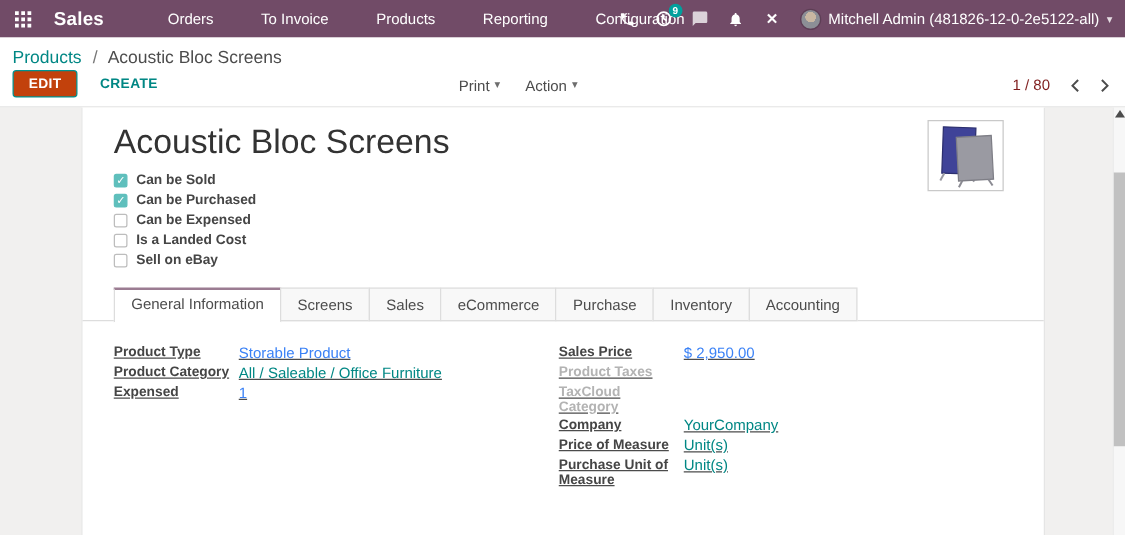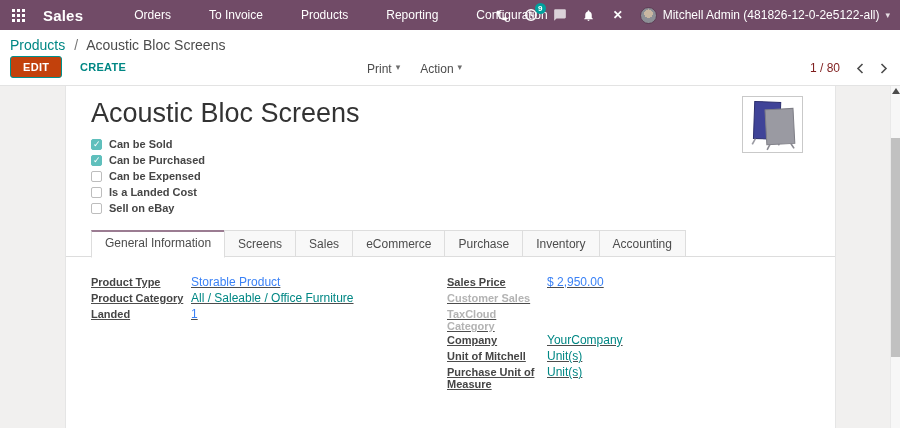--- a/index.html
+++ b/index.html
@@ -244,43 +244,43 @@
       <div class="col-left">
         <div class="f-row">
           <div class="f-label">Product Type</div>
           <div class="f-value">Storable Product</div>
         </div>
         <div class="f-row">
           <div class="f-label">Product Category</div>
           <div class="f-value link">All / Saleable / Office Furniture</div>
         </div>
         <div class="f-row">
-          <div class="f-label">Landed</div>
+          <div class="f-label">Expensed</div>
           <div class="f-value">1</div>
         </div>
       </div>
       <div class="col-right">
         <div class="f-row">
           <div class="f-label">Sales Price</div>
           <div class="f-value">$ 2,950.00</div>
         </div>
         <div class="f-row">
-          <div class="f-label muted">Customer Sales</div>
+          <div class="f-label muted">Product Taxes</div>
           <div class="f-value"></div>
         </div>
         <div class="f-row">
           <div class="f-label muted">TaxCloud Category</div>
           <div class="f-value"></div>
         </div>
         <div class="f-row">
           <div class="f-label">Company</div>
           <div class="f-value link">YourCompany</div>
         </div>
         <div class="f-row">
-          <div class="f-label">Unit of Mitchell</div>
+          <div class="f-label">Price of Measure</div>
           <div class="f-value link">Unit(s)</div>
         </div>
         <div class="f-row">
           <div class="f-label">Purchase Unit of Measure</div>
           <div class="f-value link">Unit(s)</div>
         </div>
       </div>
     </div>
 
     <div class="notes-title">Internal Notes</div>

